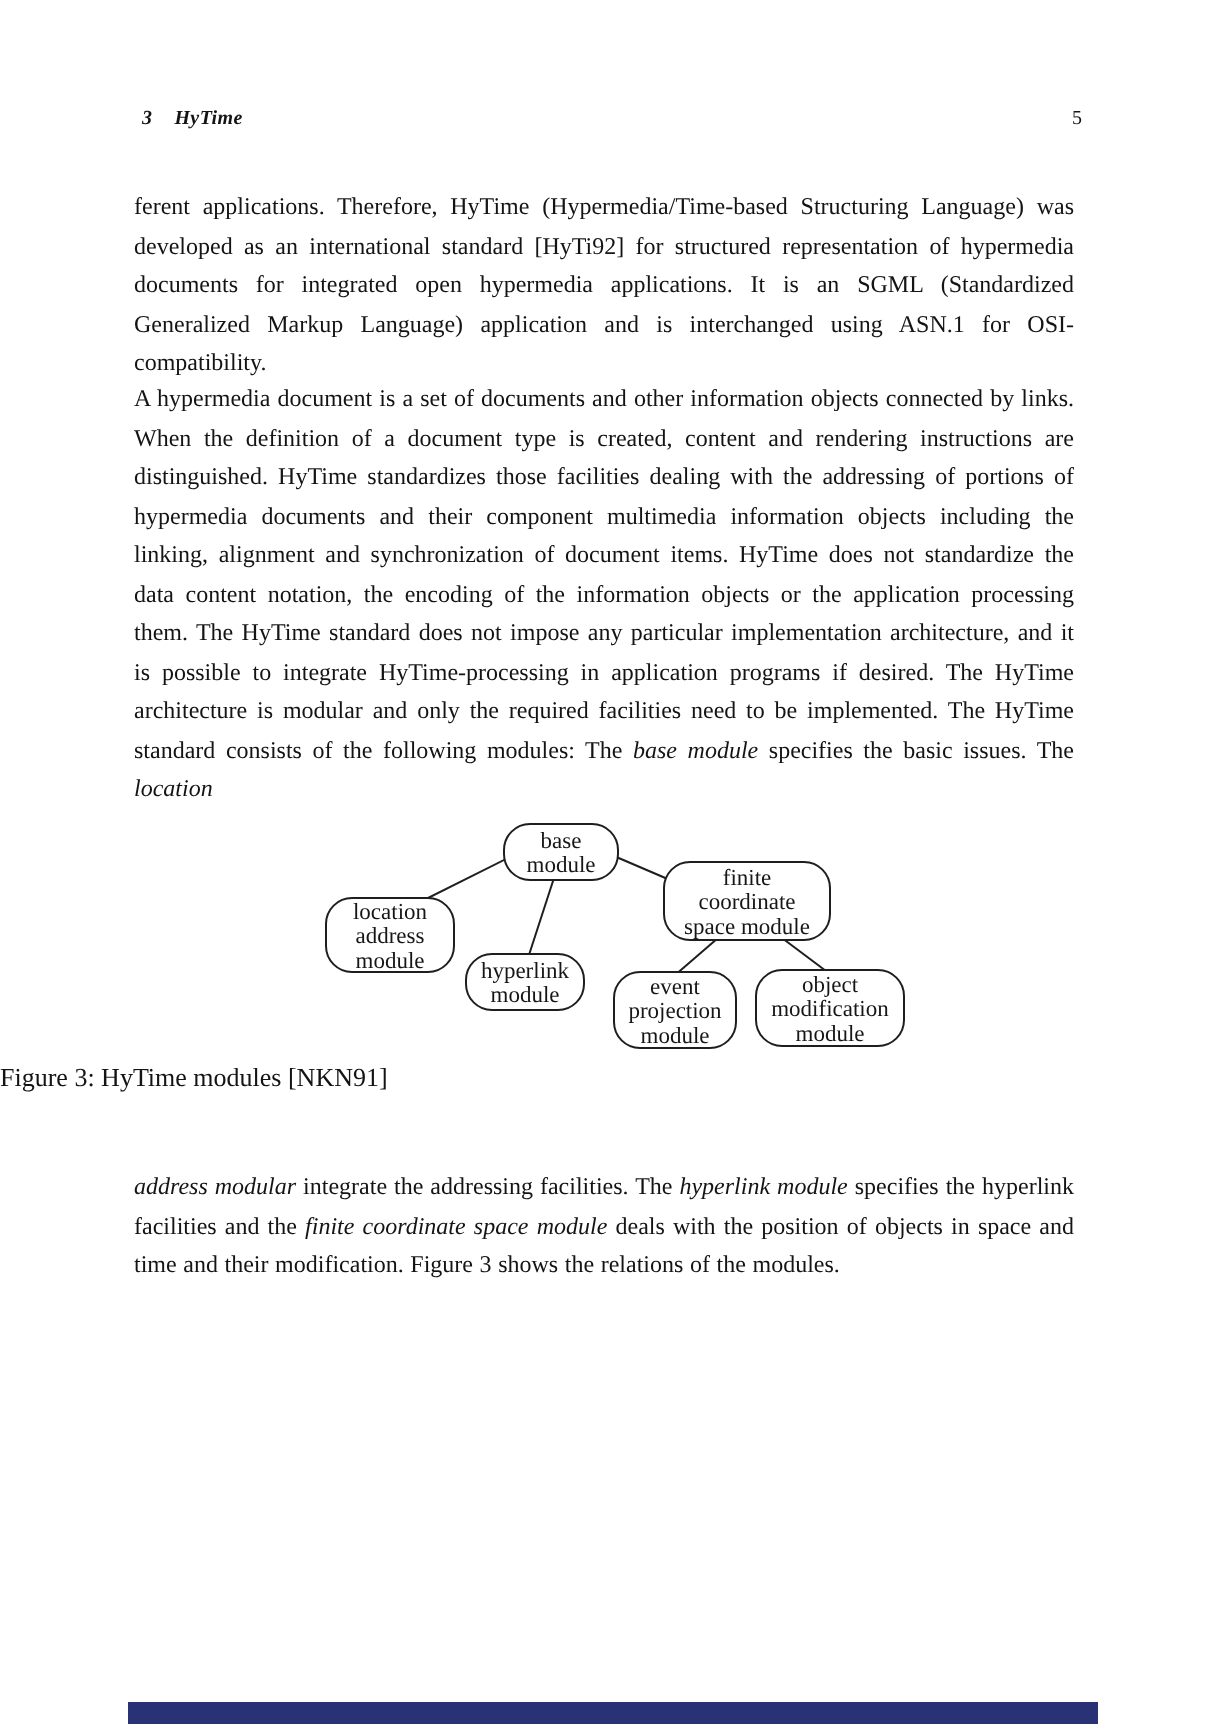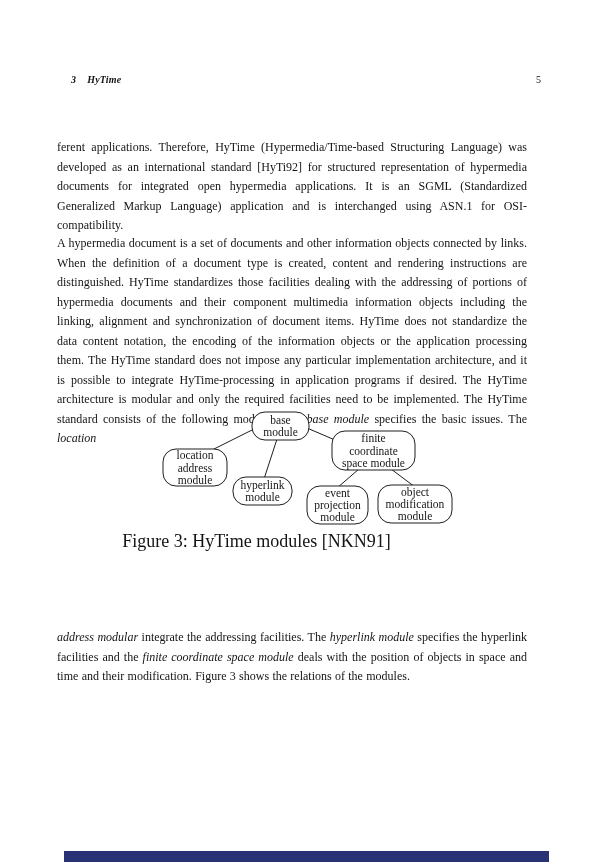--- a/index.html
+++ b/index.html
@@ -6,41 +6,40 @@
   .page{
     position:relative;width:612px;height:866px;background:#ffffff;
     font-family:"Liberation Serif","DejaVu Serif",serif;color:#141414;
     overflow:hidden;
   }
   .header{
     position:absolute;top:54px;left:71px;width:470px;
     display:flex;justify-content:space-between;align-items:baseline;
     font-size:10px;
   }
-  .running{font-style:italic;font-weight:600;letter-spacing:.2px;margin-top:20px;}
+  .running{font-style:italic;font-weight:600;letter-spacing:.2px;}
   .running .num{margin-right:11px;}
   .pageno{font-weight:500;}
   .para{
-    position:absolute;left:57px;width:470px;
+    position:absolute;left:67px;width:470px;
     font-size:12px;line-height:19.5px;text-align:justify;
     word-spacing:.3px;
-    margin-top:44px;
   }
   .para i{font-style:italic;}
   .para.cont{text-align-last:justify;}
   .diagram{position:absolute;left:0;top:0;width:612px;height:866px;pointer-events:none;}
   .diagram text{
     font-family:"Liberation Serif","DejaVu Serif",serif;
     font-size:11.5px;fill:#161616;text-anchor:middle;
   }
   .diagram rect{fill:#ffffff;stroke:#1e1e1e;stroke-width:1;}
   .diagram line{stroke:#1e1e1e;stroke-width:1;}
   .caption{
     position:absolute;left:0;top:531px;width:513px;
-    text-align:center;font-size:18px;
+    text-align:left;font-size:13px;
   }
   .footer-bar{
     position:absolute;left:64px;top:851px;width:485px;height:11px;
     background:#283274;
   }
 </style>
 </head>
 <body>
 
 <div class="page">

